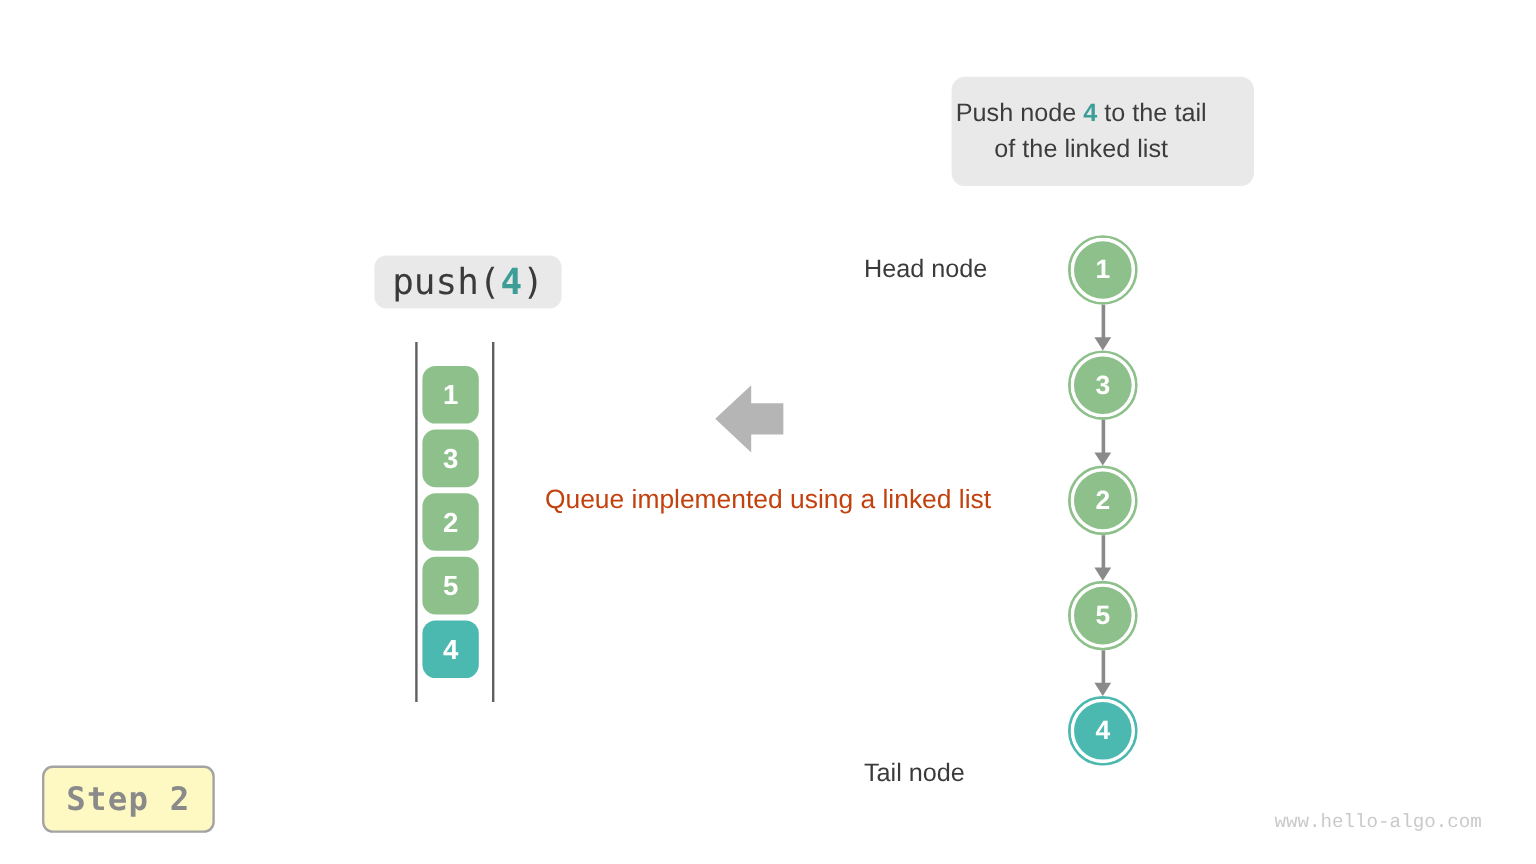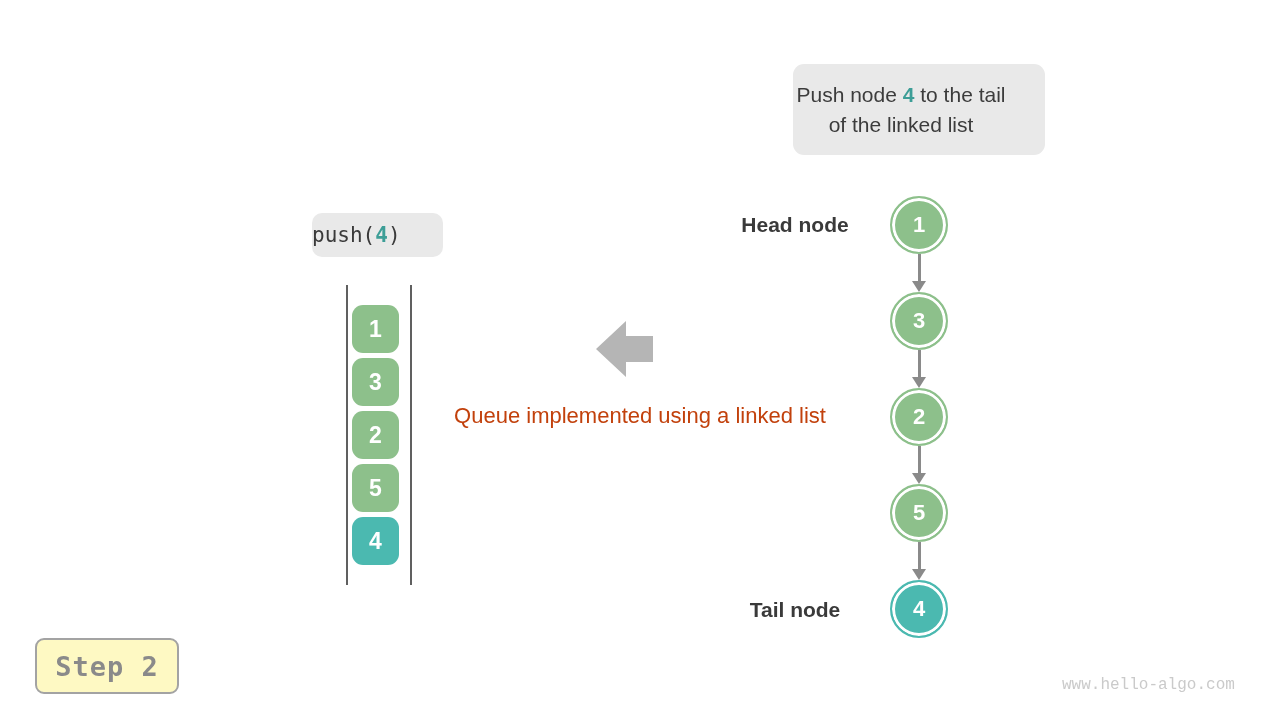--- a/index.html
+++ b/index.html
@@ -16,25 +16,25 @@
     background:#e9e9e9;border-radius:11px;
     display:flex;align-items:center;justify-content:flex-start;
   }
   .annotation-text{
     width:216px;text-align:center;
     font-size:21px;line-height:30px;color:#3c3c3c;
   }
   .accent-num{color:#3d9e97;font-weight:bold;}
   
   .push-call{
-    position:absolute;left:312px;top:213px;width:131px;height:44px;
+    position:absolute;left:312px;top:213px;width:156px;height:44px;
     background:#e9e9e9;border-radius:10px;
-    display:flex;align-items:center;
+    display:flex;align-items:center;justify-content:center;
     font-family:"DejaVu Sans Mono", monospace;
-    font-size:21px;color:#3a3a3a;
+    font-size:30px;color:#3a3a3a;
   }
   
   .rail{position:absolute;width:2px;height:300px;top:285px;background:#606060;}
   .rail.left{left:346px;}
   .rail.right{left:410px;}
   .stack-item{
     position:absolute;left:352px;width:47px;height:48px;border-radius:11px;
     background:#8dc08b;
     display:flex;align-items:center;justify-content:center;
     color:#ffffff;font-size:23px;font-weight:bold;
@@ -59,22 +59,22 @@
   .connector{position:absolute;left:905px;width:28px;height:38px;}
   .connector .shaft{
     position:absolute;left:13px;top:0;width:3px;height:28px;background:#8a8a8a;
   }
   .connector .head{
     position:absolute;left:7px;top:27px;width:0;height:0;
     border-left:7px solid transparent;border-right:7px solid transparent;
     border-top:11px solid #8a8a8a;
   }
   .side-label{
-    position:absolute;left:720px;width:150px;text-align:center;
-    font-size:21px;font-weight:bold;color:#3a3a3a;
+    position:absolute;left:720px;width:150px;text-align:left;
+    font-size:21px;font-weight:normal;color:#3a3a3a;
   }
   
   .step-badge{
     position:absolute;left:35px;top:638px;width:144px;height:56px;
     box-sizing:border-box;background:#fef9c3;
     border:2px solid #a3a3a3;border-radius:9px;
     display:flex;align-items:center;justify-content:center;
     font-family:"DejaVu Sans Mono", monospace;
     font-size:27px;font-weight:bold;color:#8a8a8a;letter-spacing:1px;
   }
@@ -108,21 +108,21 @@
   <div class="stack-item" style="top:464px">5</div>
   <div class="stack-item teal" style="top:517px">4</div>
 
   <svg class="big-arrow" viewBox="0 0 57 56">
     <polygon points="0,28 30,0 30,15 57,15 57,41 30,41 30,56" fill="#b5b5b5"></polygon>
   </svg>
 
   <div class="caption">Queue implemented using a linked list</div>
 
   <div class="side-label" style="top:213px">Head node</div>
-  <div class="side-label" style="top:598px">Tail node</div>
+  <div class="side-label" style="top:633px">Tail node</div>
 
   <div class="node" style="top:196px">1</div>
   <div class="node" style="top:292px">3</div>
   <div class="node" style="top:388px">2</div>
   <div class="node" style="top:484px">5</div>
   <div class="node teal" style="top:580px">4</div>
 
   <div class="connector" style="top:254px">
       <div class="shaft"></div>
       <div class="head"></div>

